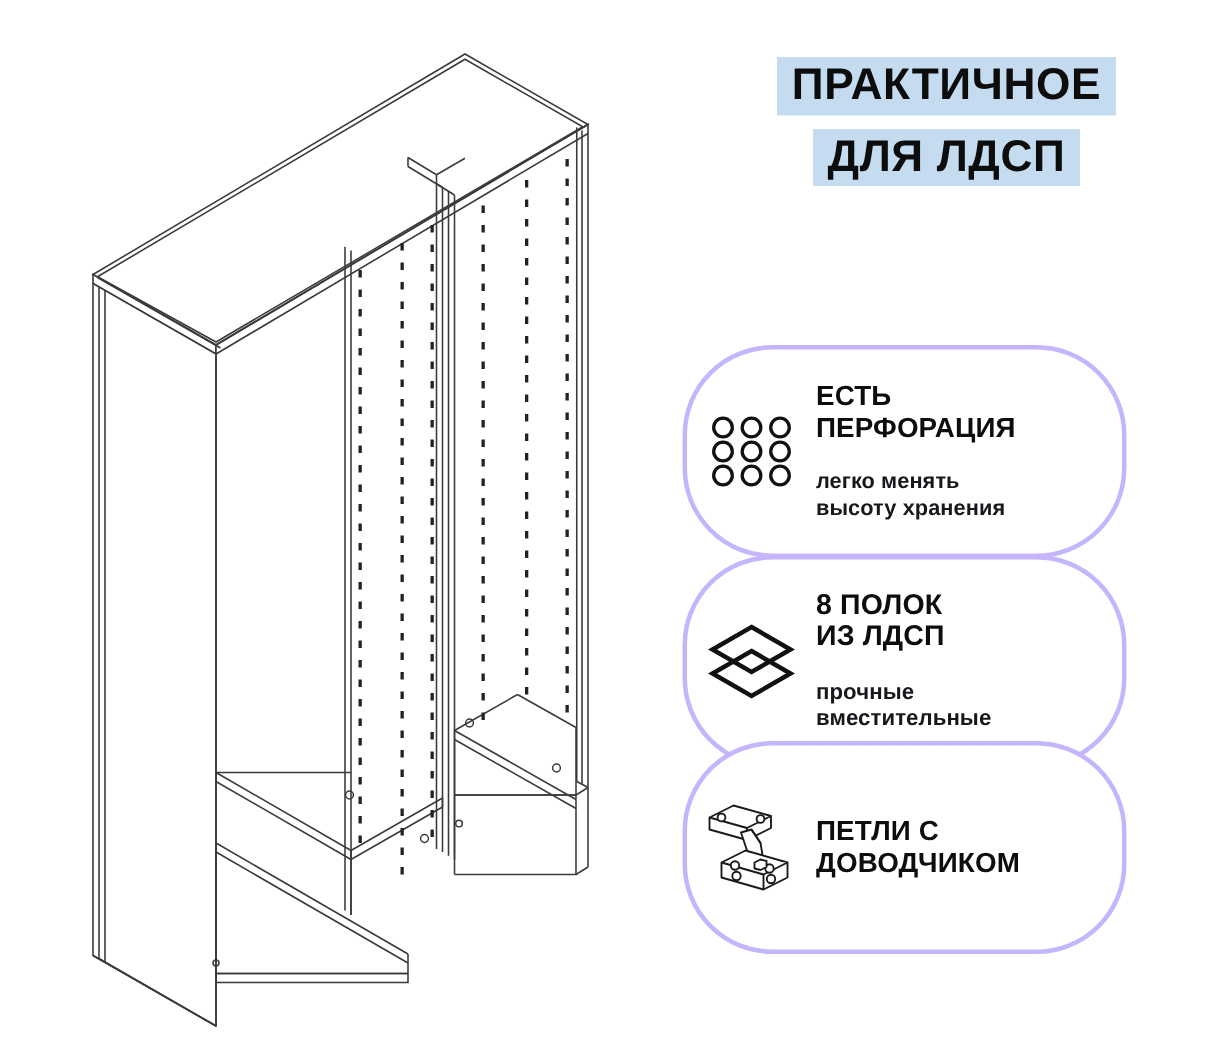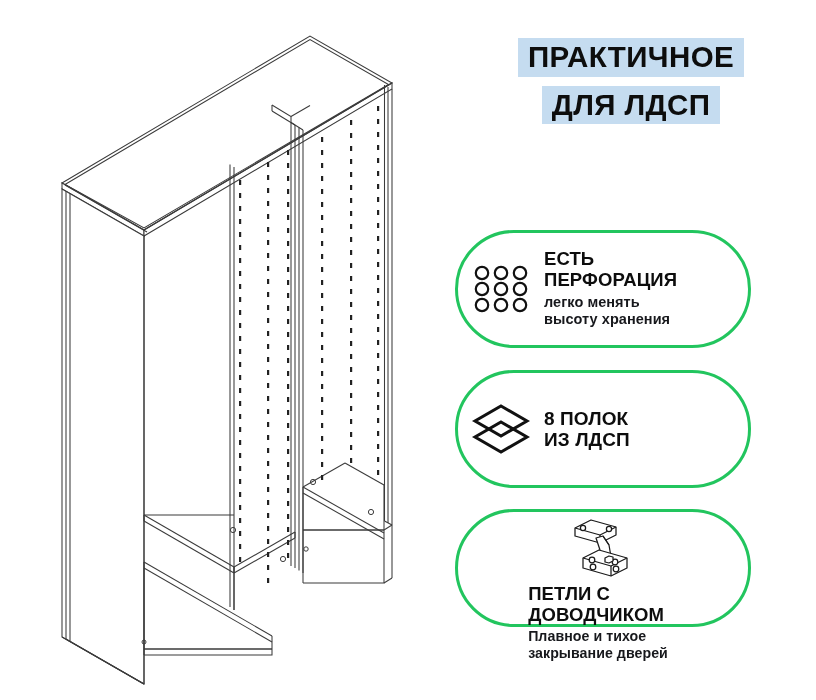--- a/index.html
+++ b/index.html
@@ -45,31 +45,31 @@
   .hl-line .plain{
     display:inline-block;
     padding:4px 10px 5px 10px;
   }
 
   
   .card{
     position:absolute;
     left:5px;
     width:296px;
-    height:118px;
-    border:3px solid #22c55e;
+    height:142px;
+    border:3px solid #c4b5fd;
     border-radius:60px;
     background:#ffffff;
     box-sizing:border-box;
     display:flex;
     align-items:center;
   }
   #card-1{top:230px;}
   #card-2{top:370px;}
-  #card-3{top:509px;flex-direction:column;}
+  #card-3{top:494px;}
 
   .card-icon{
     width:86px;
     min-width:86px;
     height:100%;
     display:flex;
     align-items:center;
     justify-content:center;
   }
   .card-text{
@@ -84,21 +84,21 @@
     letter-spacing:0.1px;
     margin:0;
     white-space:pre-line;
   }
   .card-sub{
     font-size:14.5px;
     font-weight:bold;
     color:#17181c;
     line-height:1.2;
     letter-spacing:0.05px;
-    margin:3px 0 0 0;
+    margin:18px 0 0 0;
     white-space:pre-line;
   }
   #card-2 .card-title{font-size:19px;}
   #card-2 .card-sub{font-size:14.8px;}
   #card-3 .card-title{font-size:18.5px;}
   #card-3 .card-sub{font-size:14.2px;}
 </style>
 </head>
 <body>
 
@@ -436,20 +436,22 @@
         <svg width="60" height="54" viewBox="0 0 60 54" xmlns="http://www.w3.org/2000/svg">
           <g fill="none" stroke="#111111" stroke-width="3" stroke-linejoin="miter">
             <path d="M 30,4 L 56,19 L 30,34 L 4,19 Z"></path>
             <path d="M 30,20 L 56,35 L 30,50 L 4,35 Z"></path>
           </g>
         </svg>
       </div>
       <div class="card-text">
         <p class="card-title">8 ПОЛОК
 ИЗ ЛДСП</p>
+        <p class="card-sub">прочные
+вместительные</p>
       </div>
     </div>
 
     <div class="card" id="card-3">
       <div class="card-icon">
         <svg width="68" height="72" viewBox="0 0 68 72" xmlns="http://www.w3.org/2000/svg">
           <g fill="#ffffff" stroke="#1a1a1a" stroke-width="1.25" stroke-linejoin="round">
 
             <path d="M 6,16 L 22,8 L 47,15 L 47,23 L 31,31 L 6,24 Z"></path>
             <path d="M 6,16 L 31,23 L 47,15"></path>
@@ -468,19 +470,17 @@
             <circle cx="46" cy="50" r="2.8"></circle>
             <circle cx="47" cy="57" r="2.8"></circle>
 
             <path d="M 36,46 L 40,44 L 44,45 L 44,49 L 40,51 L 36,50 Z"></path>
           </g>
         </svg>
       </div>
       <div class="card-text">
         <p class="card-title">ПЕТЛИ С
 ДОВОДЧИКОМ</p>
-        <p class="card-sub">Плавное и тихое
-закрывание дверей</p>
       </div>
     </div>
 
   </div>
 </div>
 
 </body></html>

